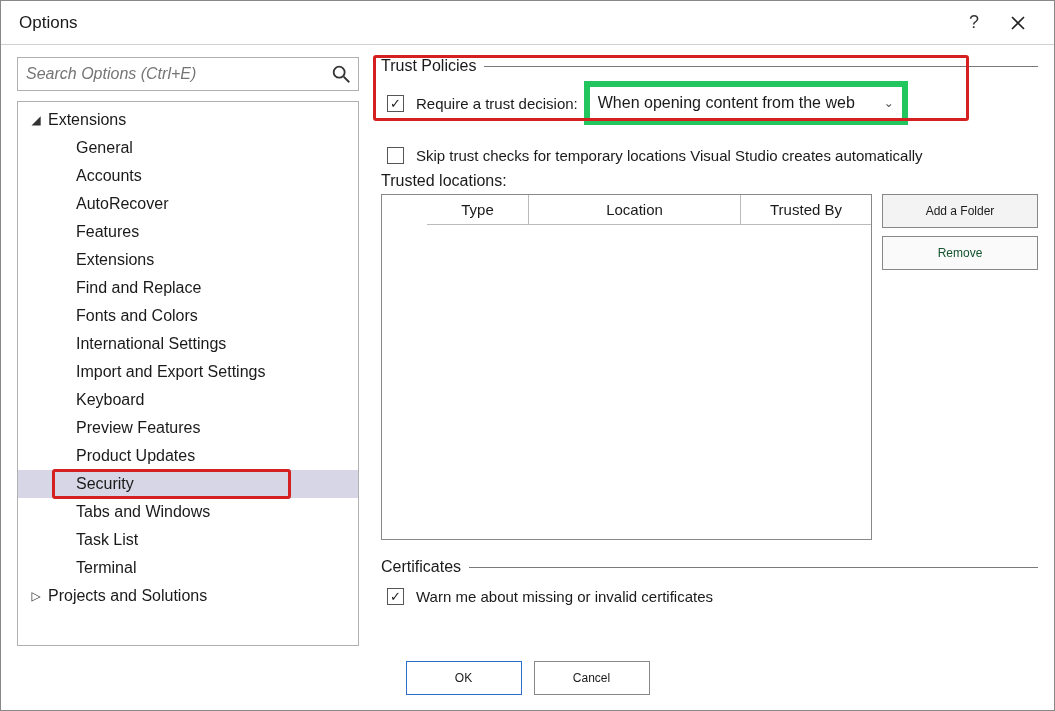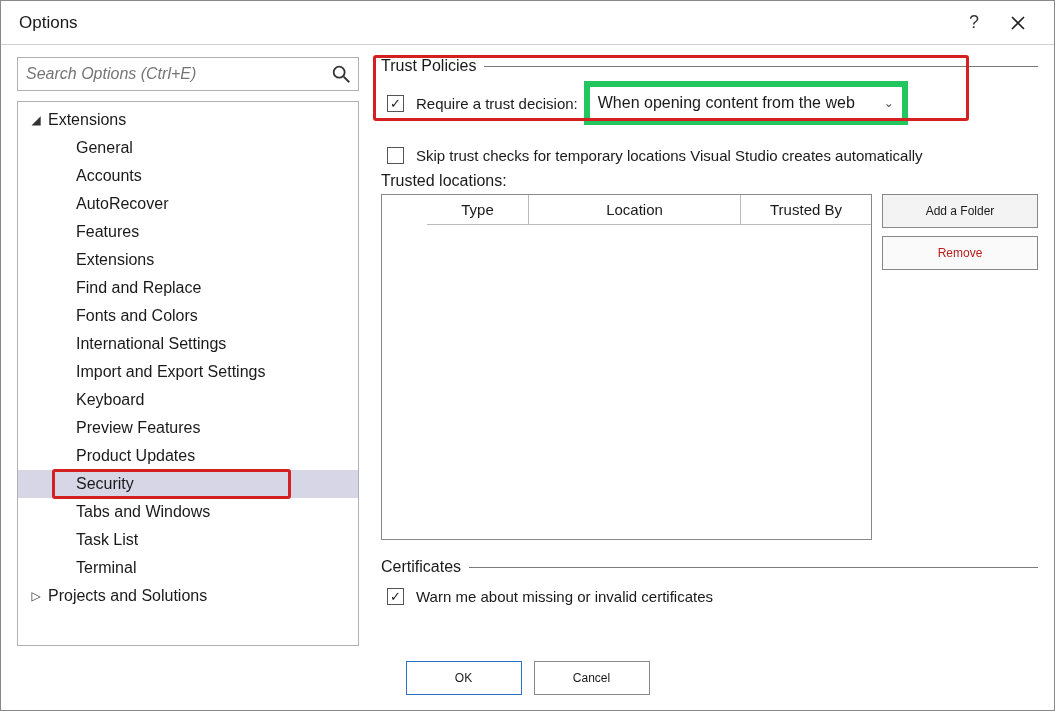--- a/index.html
+++ b/index.html
@@ -187,21 +187,21 @@
   }
   .btn {
     height: 34px;
     border: 1px solid #888;
     background: #f3f3f3;
     display: flex;
     align-items: center;
     justify-content: center;
     font-size: 12px;
   }
-  .btn.disabled { color: #b91c1c; background: #fafafa; }
+  .btn.disabled { color: #14532d; background: #fafafa; }
   .footer {
     height: 64px;
     display: flex;
     align-items: center;
     justify-content: center;
     gap: 12px;
     padding: 0 18px;
   }
   .footer .btn { width: 116px; background: #fff; }
   .footer .btn.primary { border: 1px solid #2a6fc9; }

